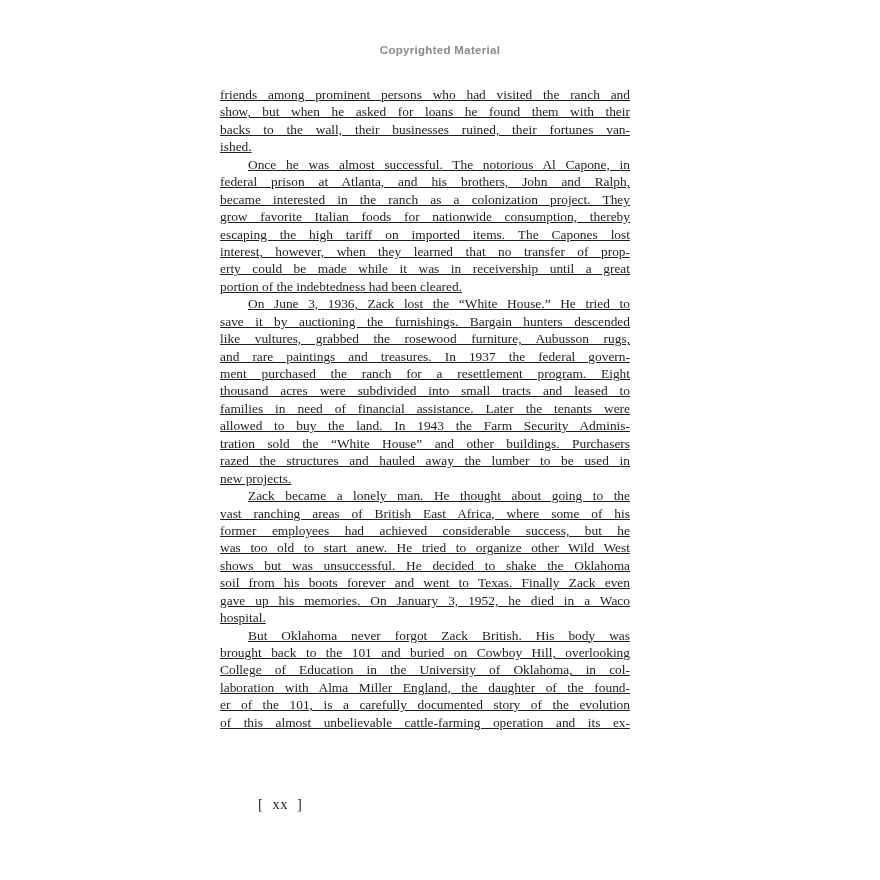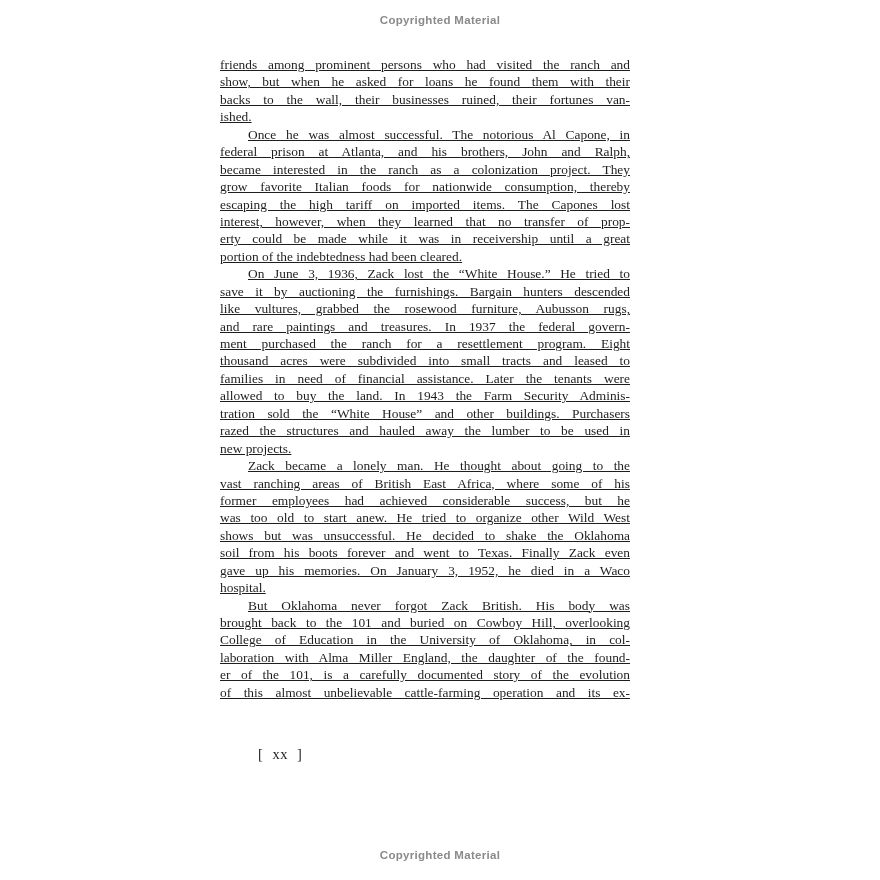--- a/index.html
+++ b/index.html
@@ -3,20 +3,21 @@
 <meta charset="utf-8">
 <style>
   html, body { margin: 0; padding: 0; }
   body { width: 880px; height: 880px; background: #ffffff; overflow: hidden; }
 
   .page {
     position: relative;
     width: 880px;
     height: 744px;
     background: #ffffff;
+    margin-top: 30px;
   }
 
   .copyright {
     position: absolute;
     left: 0;
     width: 100%;
     text-align: center;
     font-family: "Liberation Sans", sans-serif;
     font-size: 11.5px;
     font-weight: bold;
@@ -46,21 +47,21 @@
     height: 17.45px;
     overflow: visible;
   }
   .line.noju { text-align-last: left; }
   .line.ind { text-indent: 28px; }
   .line i { font-style: italic; }
 
   .page-number {
     position: absolute;
     left: 258px;
-    top: 746px;
+    top: 766px;
     font-family: "Liberation Serif", serif;
     font-size: 14.5px;
     color: #1e1e1e;
     word-spacing: 5px;
     letter-spacing: 0.5px;
   }
 </style>
 </head>
 <body>
 

